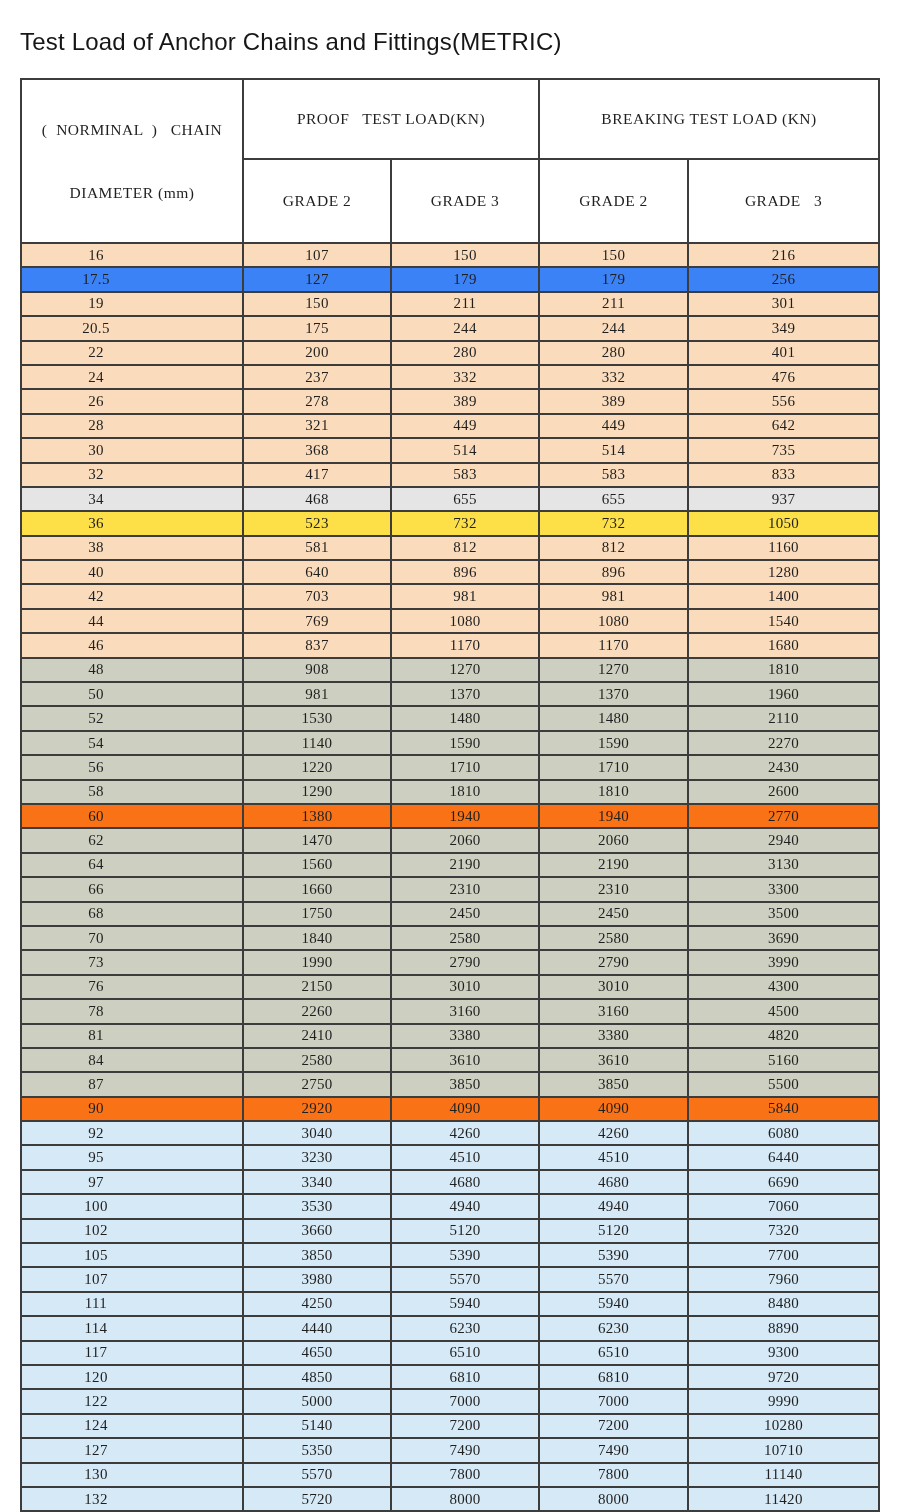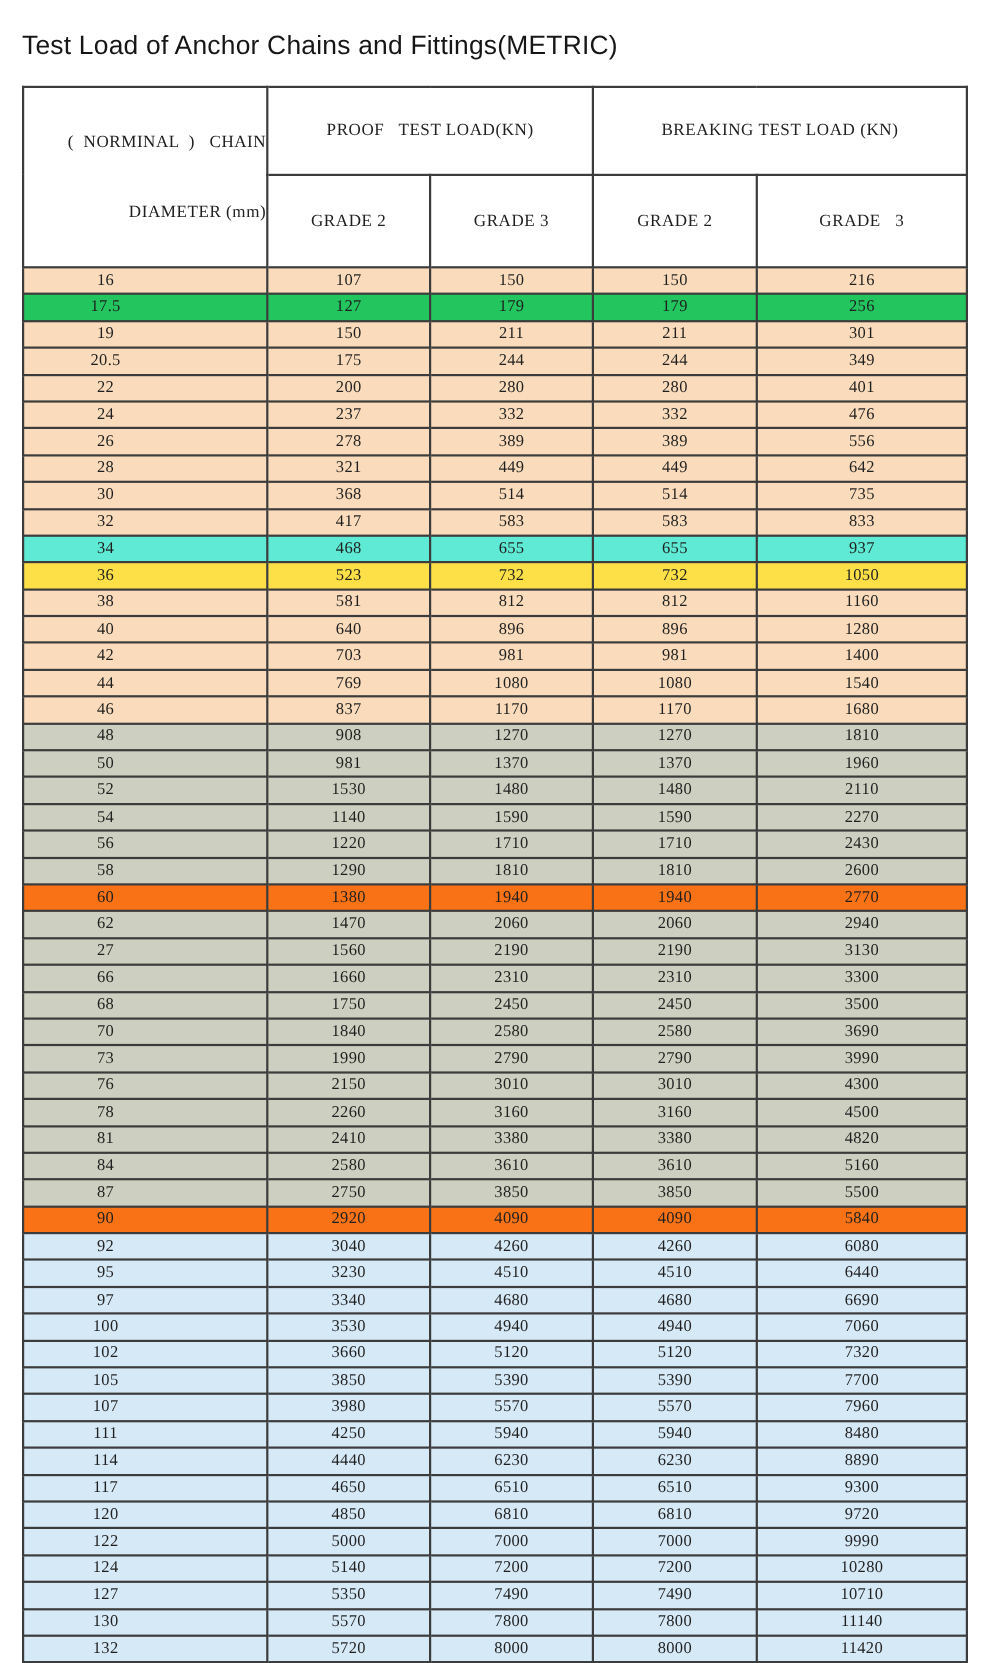--- a/index.html
+++ b/index.html
@@ -27,21 +27,21 @@
     color: #1f1f1f; font-weight: normal;
   }
   thead th {
     background: #ffffff;
     font-size: 15.5px;
     white-space: pre;
     letter-spacing: 0.5px;
   }
   tr.hdr-top th { height: 25px; }
   tr.hdr-sub th { height: 26px; }
-  th.diam-hdr div { line-height: 27px; text-align: right; }
+  th.diam-hdr div { line-height: 27px; }
   tbody td {
     height: 24.4px;
     font-size: 15px;
     letter-spacing: 0.3px;
     padding: 0;
   }
   tbody td.c0 { padding-right: 72px; }
 </style>
 </head>
 <body>
@@ -73,21 +73,21 @@
     </tr>
   </thead>
   <tbody>
       <tr style="background: rgb(250, 220, 188);">
         <td class="c0">16</td>
         <td class="c1">107</td>
         <td class="c2">150</td>
         <td class="c3">150</td>
         <td class="c4">216</td>
       </tr>
-      <tr style="background: #22c55e;">
+      <tr style="background: #3b82f6;">
         <td class="c0">17.5</td>
         <td class="c1">127</td>
         <td class="c2">179</td>
         <td class="c3">179</td>
         <td class="c4">256</td>
       </tr>
       <tr style="background: rgb(250, 220, 188);">
         <td class="c0">19</td>
         <td class="c1">150</td>
         <td class="c2">211</td>
@@ -136,21 +136,21 @@
         <td class="c3">514</td>
         <td class="c4">735</td>
       </tr>
       <tr style="background: rgb(250, 220, 188);">
         <td class="c0">32</td>
         <td class="c1">417</td>
         <td class="c2">583</td>
         <td class="c3">583</td>
         <td class="c4">833</td>
       </tr>
-      <tr style="background: #5eead4; margin-left: 44px;">
+      <tr style="background: #e5e5e5; margin-left: 44px;">
         <td class="c0">34</td>
         <td class="c1">468</td>
         <td class="c2">655</td>
         <td class="c3">655</td>
         <td class="c4">937</td>
       </tr>
       <tr style="background: #fde047; padding-left: 28px;">
         <td class="c0">36</td>
         <td class="c1">523</td>
         <td class="c2">732</td>
@@ -242,21 +242,21 @@
         <td class="c4">2770</td>
       </tr>
       <tr style="background: rgb(205, 208, 192);">
         <td class="c0">62</td>
         <td class="c1">1470</td>
         <td class="c2">2060</td>
         <td class="c3">2060</td>
         <td class="c4">2940</td>
       </tr>
       <tr style="background: rgb(205, 208, 192);">
-        <td class="c0">27</td>
+        <td class="c0">64</td>
         <td class="c1">1560</td>
         <td class="c2">2190</td>
         <td class="c3">2190</td>
         <td class="c4">3130</td>
       </tr>
       <tr style="background: rgb(205, 208, 192);">
         <td class="c0">66</td>
         <td class="c1">1660</td>
         <td class="c2">2310</td>
         <td class="c3">2310</td>

